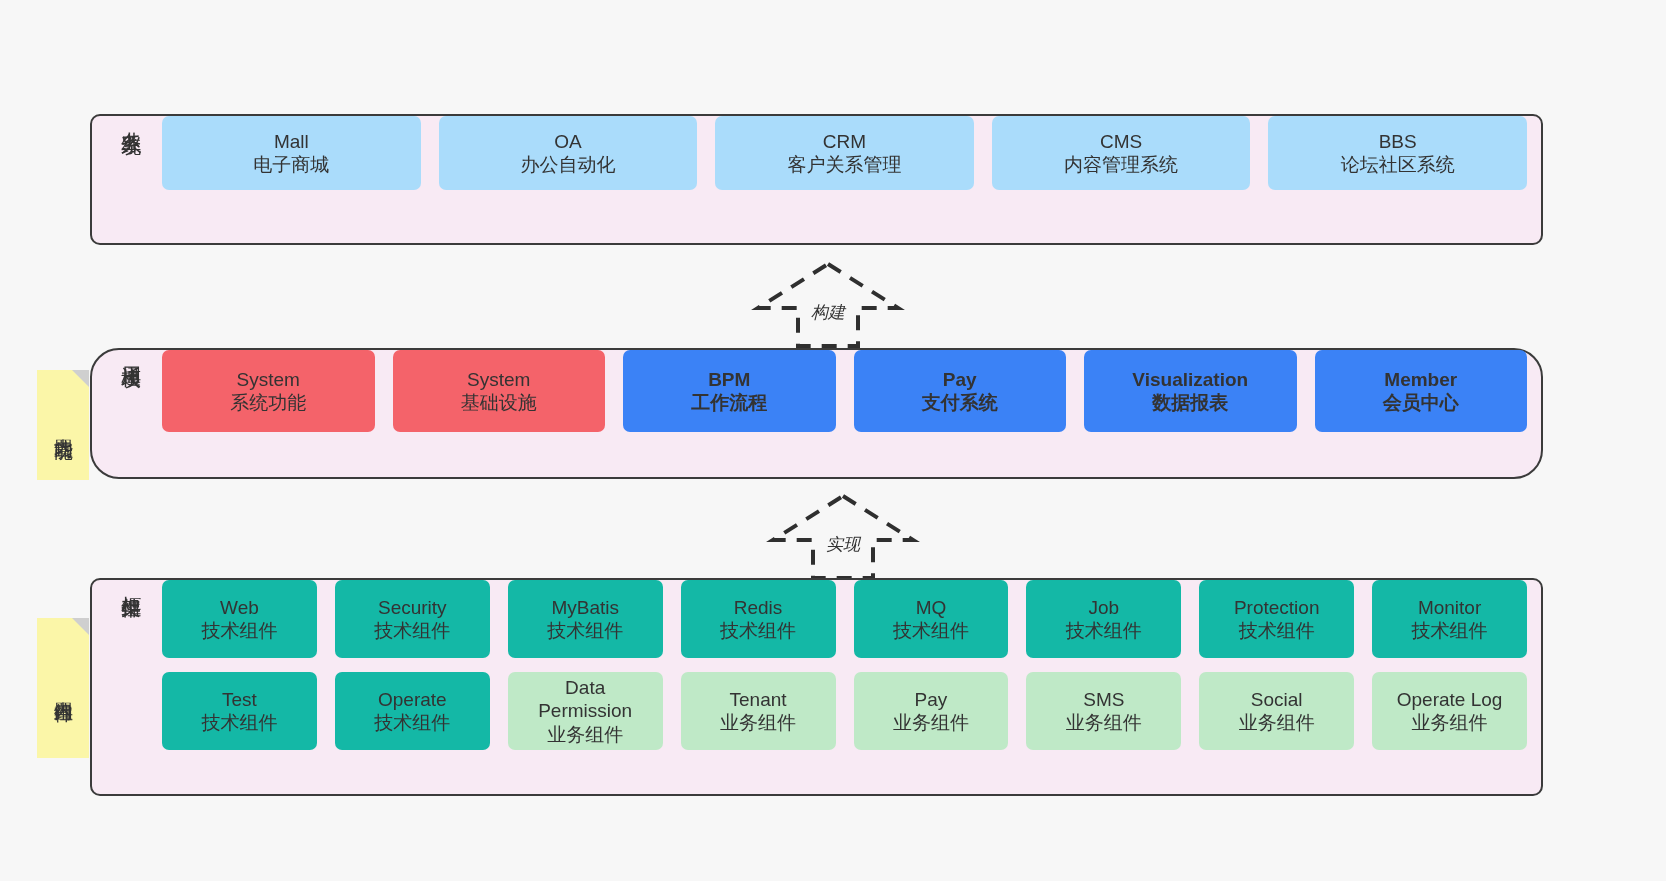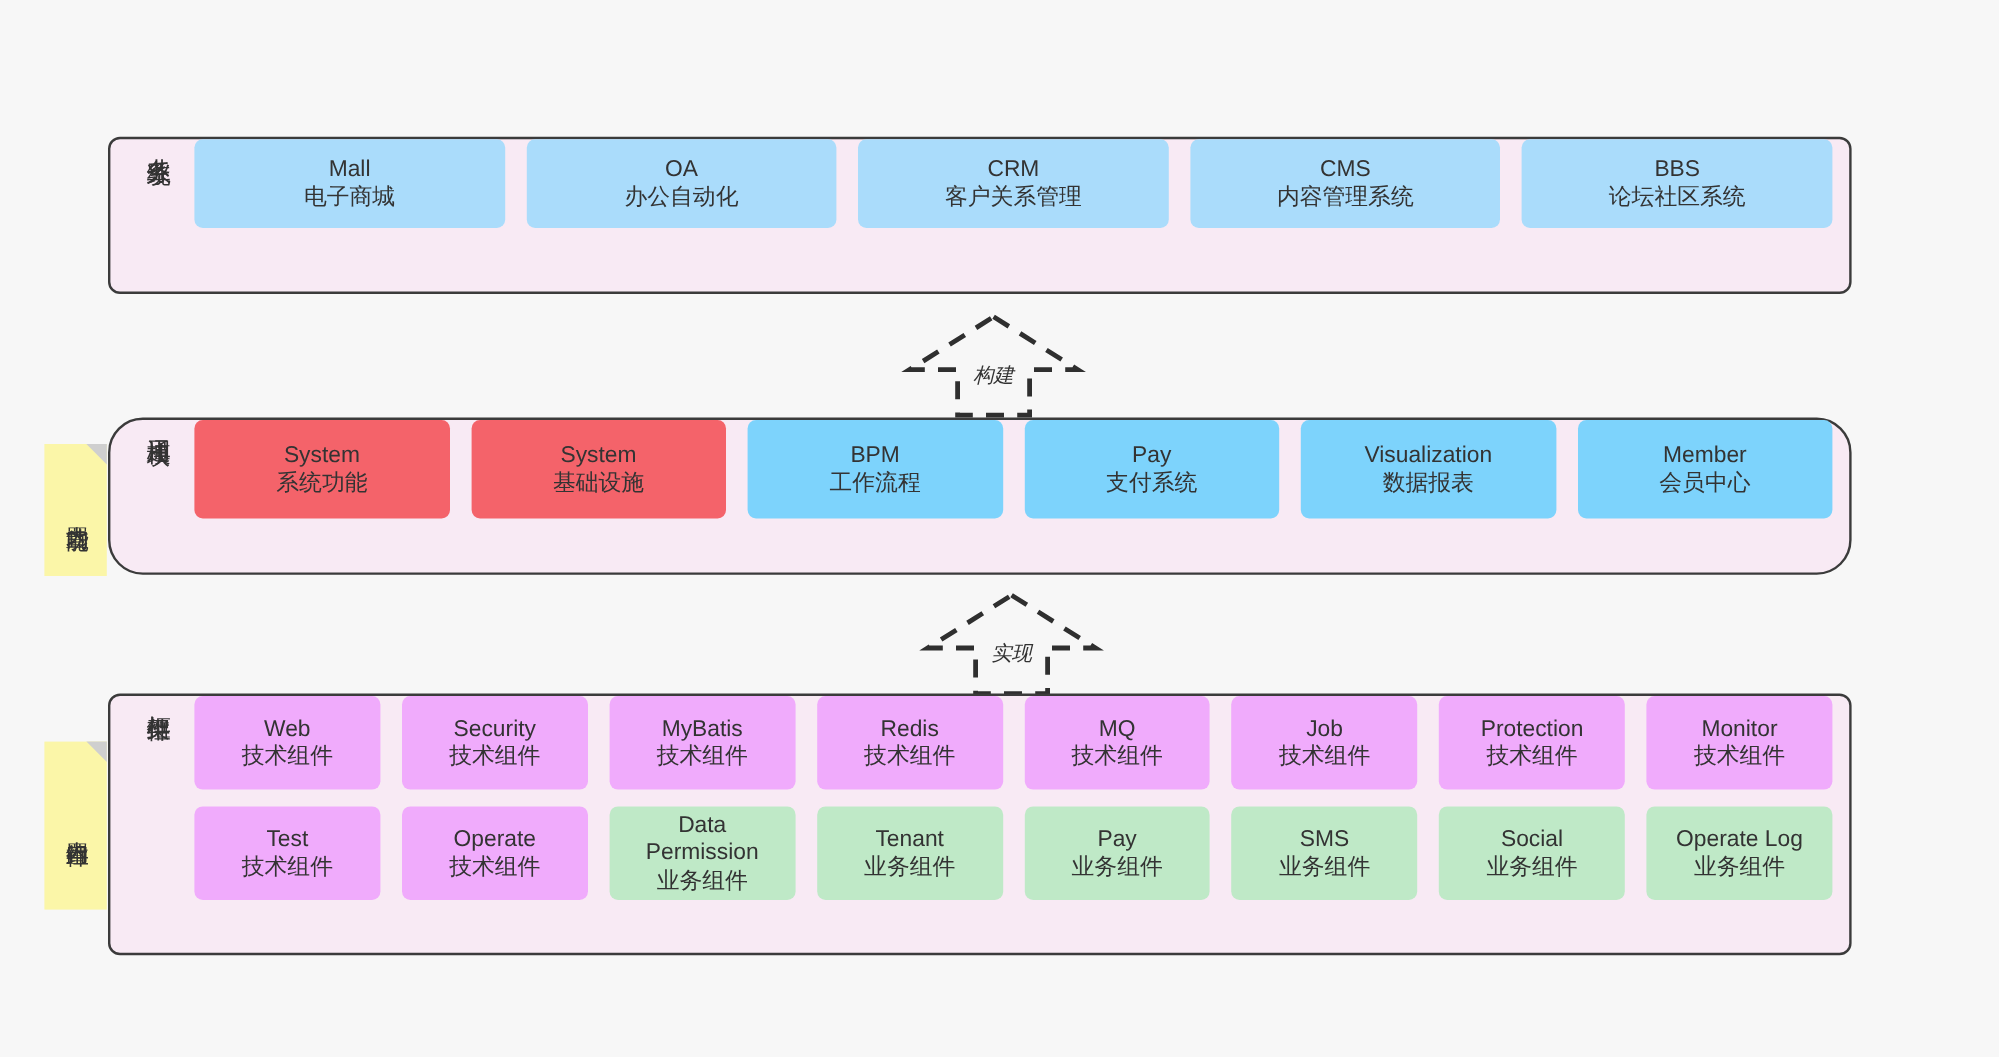--- a/index.html
+++ b/index.html
@@ -64,22 +64,22 @@
     text-align: center;
     line-height: 1.22;
   }
   .cell .t1 { font-size: 19px; }
   .cell .t2 { font-size: 19px; }
   .cell .t3 { font-size: 19px; }
 
   
   .c-blue      { background: #aadcfb; }
   .c-red       { background: #f4636a; }
-  .c-pink      { background: #7dd3fc; }
-  .c-green     { background: #f0abfc; }
+  .c-pink      { background: #3b82f6; font-weight: bold; }
+  .c-green     { background: #14b8a6; }
   .c-lightgreen{ background: #bfe9c7; }
 
   
   #band-business { left: 90px;  top: 114px; width: 1453px; height: 131px; }
   #band-business .row { height: 74px; }
 
   #band-common   { left: 90px;  top: 348px; width: 1453px; height: 131px; border-radius: 29px; }
   #band-common .row { height: 82px; }
 
   #band-framework{ left: 90px;  top: 578px; width: 1453px; height: 218px; }

